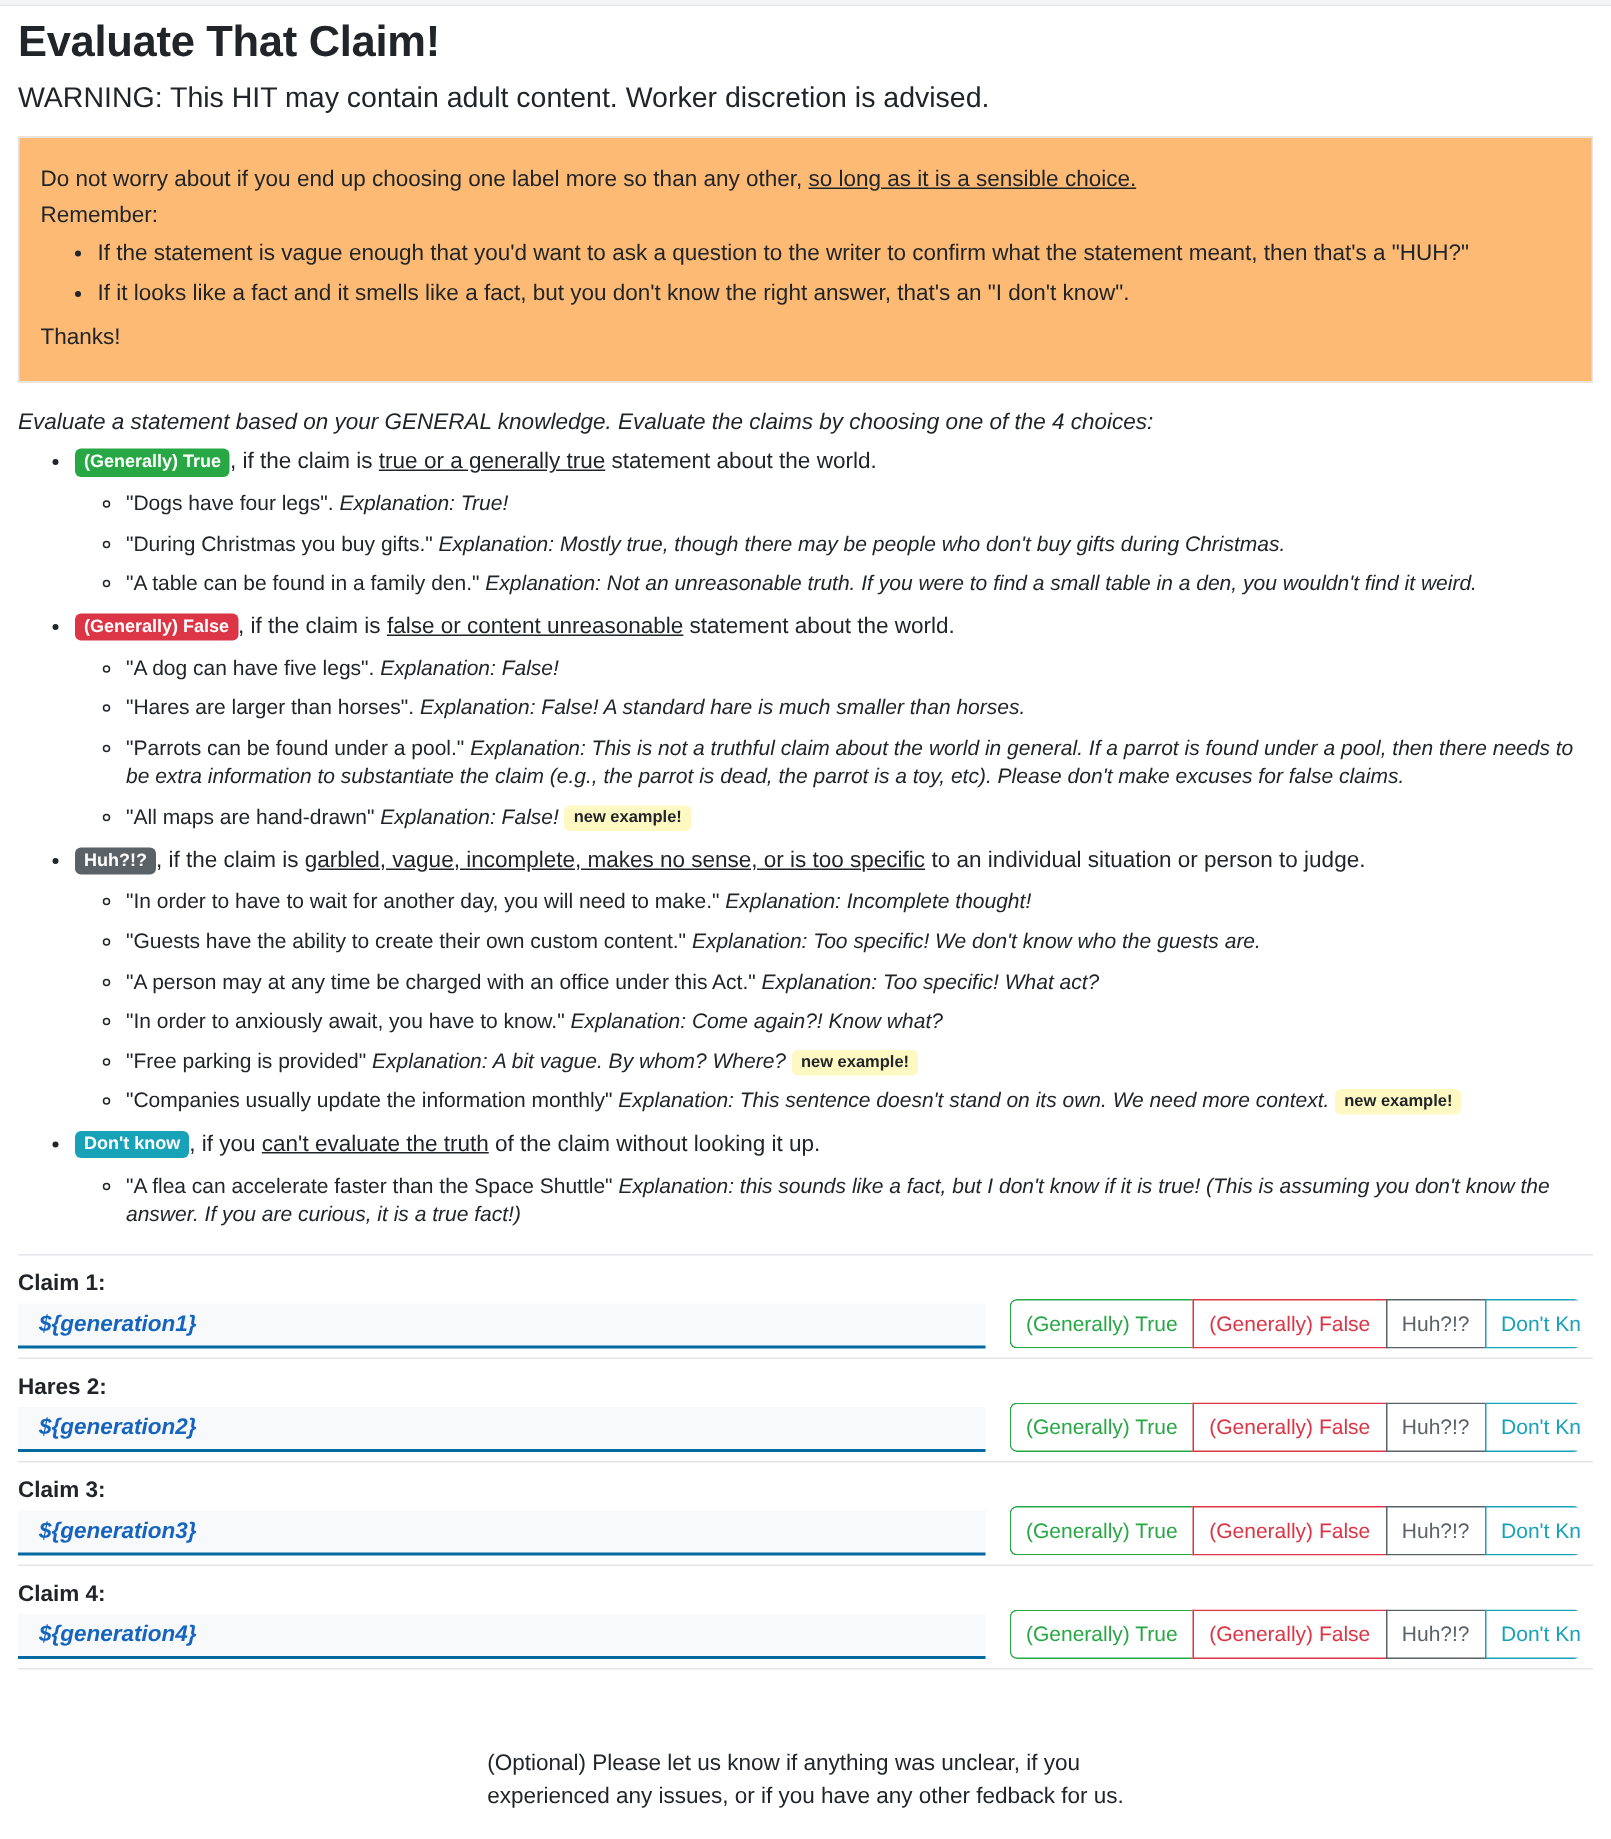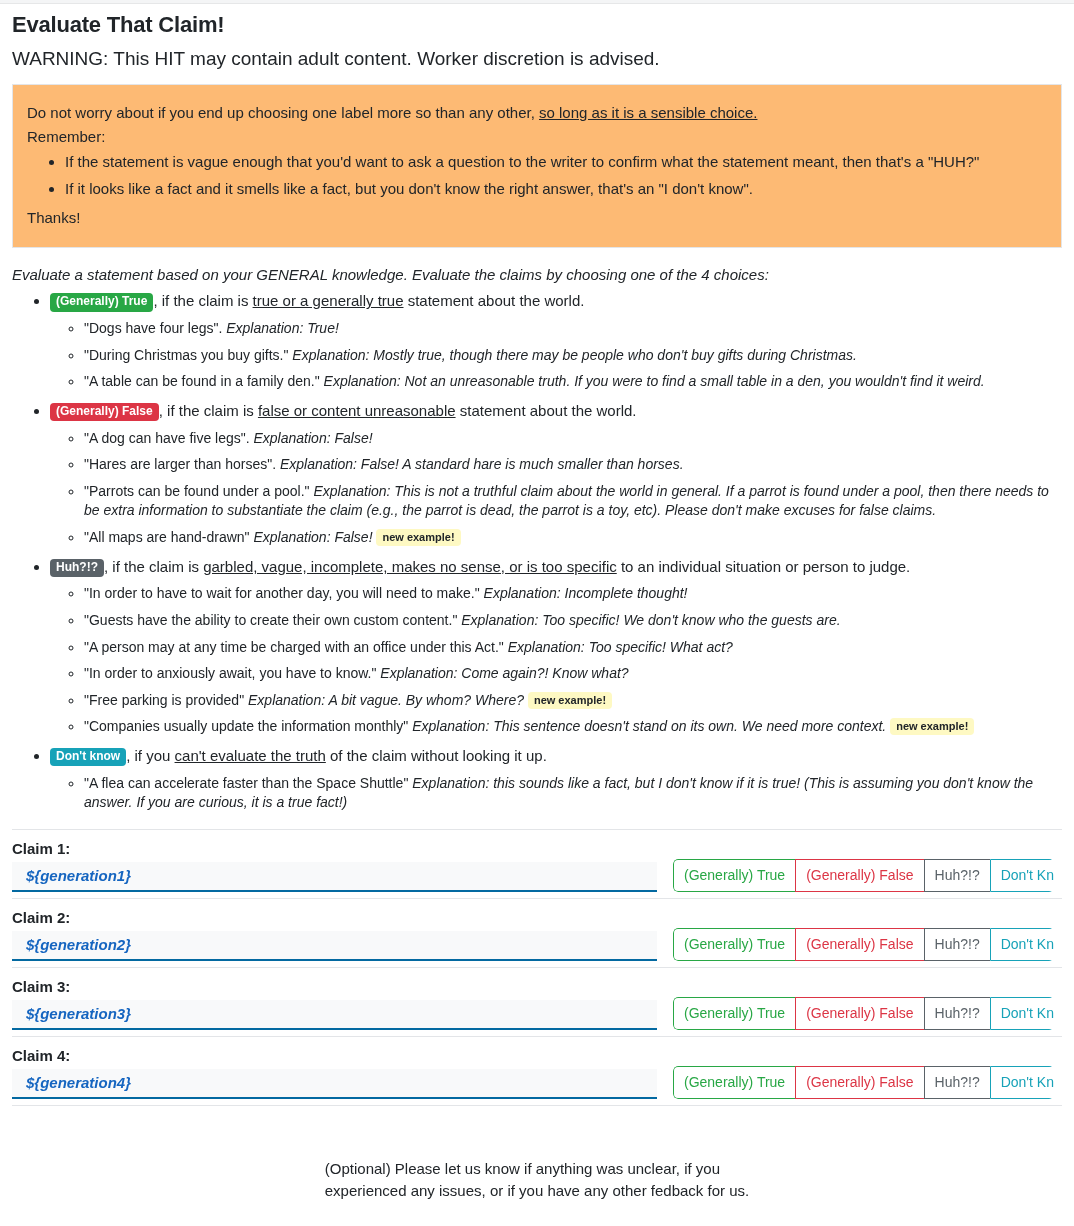--- a/index.html
+++ b/index.html
@@ -10,21 +10,21 @@
     font-family: "Liberation Sans", sans-serif;
     font-size: 15px;
     color: #212529;
     -webkit-font-smoothing: antialiased;
   }
   .top-band { height: 4px; background: #f4f5f6; border-bottom: 1px solid #e6e7e8; }
   .page { padding: 0 0 0 0; }
   .inner { padding: 0 12px; }
 
   h1.title {
-    font-size: 22px;
+    font-size: 29px;
     font-weight: 700;
     margin: 8px 0 10px 0;
     letter-spacing: -0.2px;
     color: #212529;
   }
   .warning {
     font-size: 19px;
     margin: 0 0 14px 0;
     color: #212529;
   }
@@ -185,21 +185,21 @@
             <div class="btn-group">
               <button class="btn btn-true">(Generally) True</button>
               <button class="btn btn-false">(Generally) False</button>
               <button class="btn btn-huh">Huh?!?</button>
               <button class="btn btn-dk">Don't Know</button>
             </div>
           </div>
           <hr class="claim-sep">
         </div>
         <div class="claim-block">
-          <div class="claim-label">Claim 2:</div>
+          <div class="claim-label">Hares 2:</div>
           <div class="claim-row">
             <div class="claim-field">${generation2}</div>
             <div class="btn-group">
               <button class="btn btn-true">(Generally) True</button>
               <button class="btn btn-false">(Generally) False</button>
               <button class="btn btn-huh">Huh?!?</button>
               <button class="btn btn-dk">Don't Know</button>
             </div>
           </div>
           <hr class="claim-sep">

